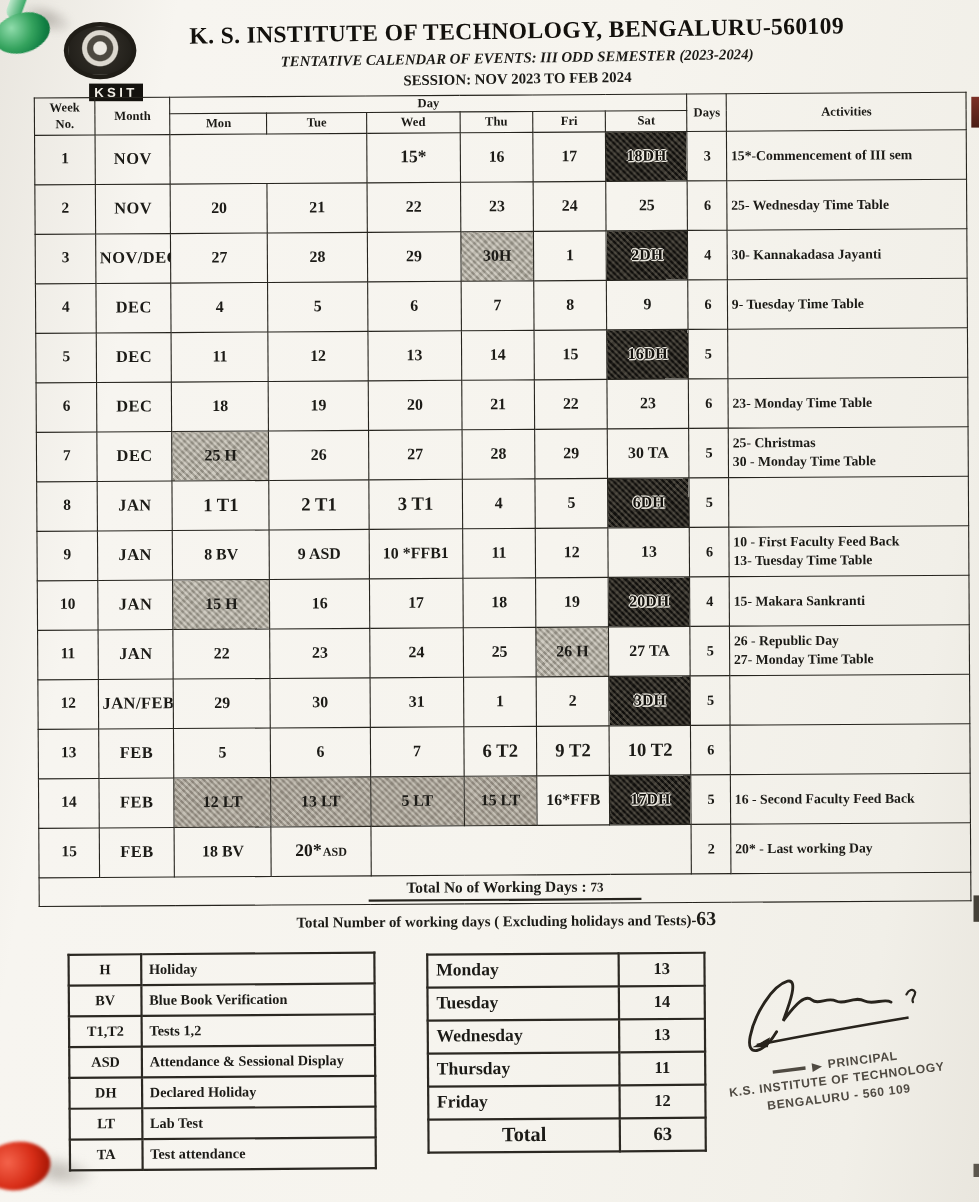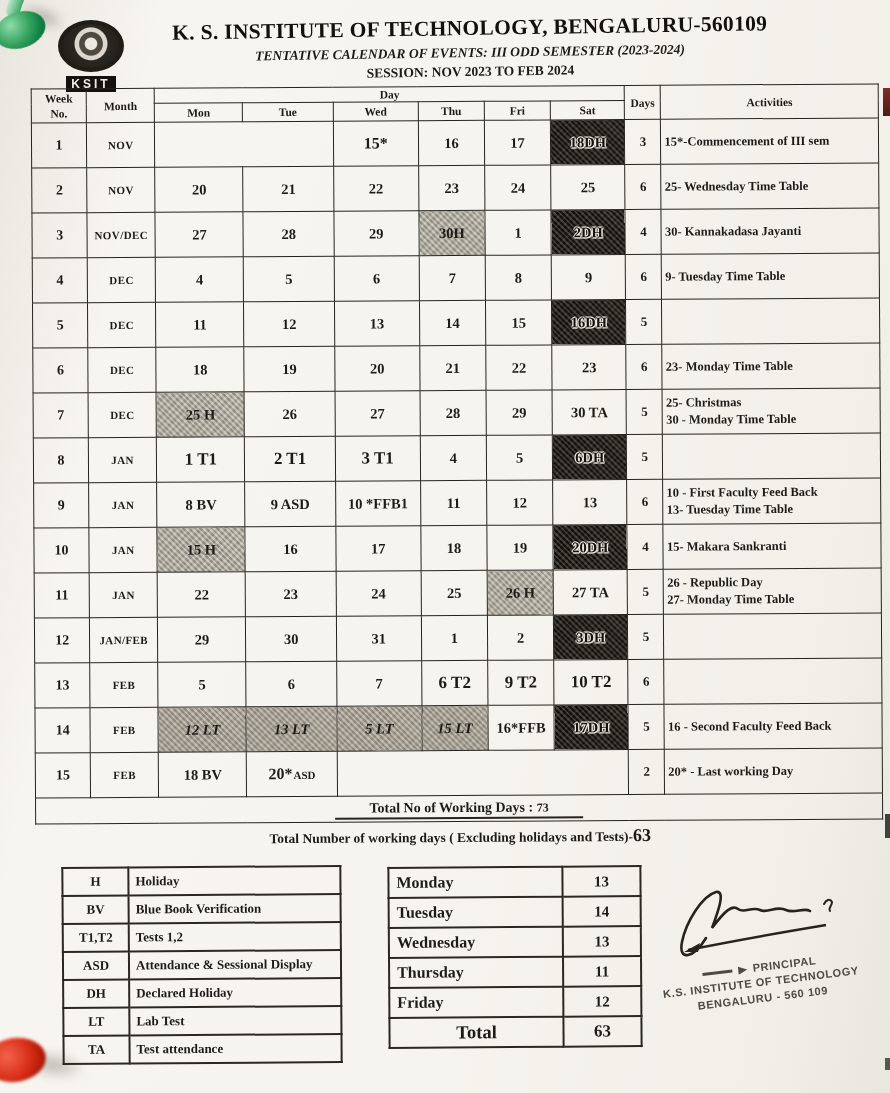--- a/index.html
+++ b/index.html
@@ -20,48 +20,48 @@
   .pin-red .shadow { position:absolute; left:34px; top:18px; width:70px; height:30px; border-radius:50%;
     background:radial-gradient(ellipse, rgba(150,144,136,.6), rgba(150,144,136,0) 70%); filter:blur(4px); transform:rotate(8deg);}
   .pin-red .head { position:absolute; left:0; top:6px; width:62px; height:44px; border-radius:50%;
     background:radial-gradient(circle at 38% 40%, #f4634b, #d72d17 50%, #a91705 80%); filter:blur(1.4px); transform:rotate(-8deg);}
   .edge-mark { position:absolute; pointer-events:none; }
   .edge1 { right:0; top:88px; width:7px; height:28px; background:linear-gradient(#7c3026,#4a1d15); }
   .edge2 { right:0; top:814px; width:5px; height:24px; background:#454138; }
   .edge3 { right:0; top:1058px; width:5px; height:12px; background:#5b564d; }
 
   
-  .logo { position:absolute; left:52px; top:20px; width:78px; text-align:center; }
+  .logo { position:absolute; left:52px; top:20px; width:78px; text-align:right; }
   .logo-emblem { width:58px; height:44px; margin:0 auto; border-radius:50%; border:4px solid #201d17;
     background: radial-gradient(circle at 50% 45%, #ece9e1 0 15%, #4d4940 18% 30%, #dcd8cf 33% 42%, #2b2822 45%, #1c1a15 100%); }
   .logo-text { display:inline-block; margin-top:4px; background:#14120e; color:#efece4;
     font-family:"Liberation Sans",sans-serif; font-weight:bold; font-size:12px; letter-spacing:3px; padding:1px 5px; }
   .titles { position:absolute; left:120px; top:16px; width:700px; text-align:center; transform:rotate(-0.9deg); }
   .title-main { font-size:21.5px; font-weight:bold; letter-spacing:.3px; color:#13110d; }
   .title-sub { font-size:13.5px; font-weight:bold; font-style:italic; margin-top:4px; }
   .title-session { font-size:13.5px; font-weight:bold; margin-top:3px; }
 
   
   .cal-wrap { position:absolute; left:33px; top:86px; width:850px; transform:rotate(-0.35deg); }
   table.cal { border-collapse:collapse; width:848px; table-layout:fixed; }
   .cal th, .cal td { border:1.8px solid #26241e; padding:2px 3px; overflow:hidden; }
   .cal thead th { font-weight:bold; font-size:11.5px; text-align:center; padding:1px 2px; }
   .th-week { white-space:pre-line; line-height:1.25; }
   .cal thead .dayname-row th { height:16px;margin-left:32px; }
   .cell-week { text-align:center; font-weight:bold; font-size:14px; }
-  .cell-month { text-align:center; font-weight:bold; font-size:11px; letter-spacing:.4px; }
+  .cell-month { text-align:center; font-weight:bold; font-size:15px; letter-spacing:.4px; }
   .cell-day { text-align:center; font-weight:bold; font-size:14.5px; height:40px; }
   .cell-big { font-size:16px; }
   .cell-t { font-size:17px; }
   .cell-h { background-color:#c7c3b9;
     background-image:repeating-linear-gradient(45deg, rgba(70,66,56,.28) 0 2px, rgba(215,211,201,.45) 2px 4px),
       repeating-linear-gradient(-45deg, rgba(90,86,74,.28) 0 3px, rgba(210,206,196,.35) 3px 6px); }
   .cell-lt { background-color:#bcb7ac;
     background-image:repeating-linear-gradient(45deg, rgba(75,70,58,.32) 0 2px, rgba(205,200,189,.4) 2px 4px),
-      repeating-linear-gradient(-45deg, rgba(110,96,90,.25) 0 3px, rgba(200,194,184,.35) 3px 6px);font-style:italic; }
+      repeating-linear-gradient(-45deg, rgba(110,96,90,.25) 0 3px, rgba(200,194,184,.35) 3px 6px); }
   .cell-dh { background-color:#34312a; color:#14120e;
     background-image:repeating-linear-gradient(45deg, rgba(0,0,0,.5) 0 2px, rgba(100,95,84,.45) 2px 4px),
       repeating-linear-gradient(-45deg, rgba(15,13,10,.55) 0 3px, rgba(80,75,66,.4) 3px 5px);
     text-shadow:-1.2px 0 #ece9e0, 1.2px 0 #ece9e0, 0 -1.2px #ece9e0, 0 1.2px #ece9e0, 1px 1px 0 #ece9e0; }
   .cell-days { text-align:center; font-weight:bold; font-size:13px; }
   .cell-act { font-size:12.5px; font-weight:bold; text-align:left; padding-left:6px; line-height:1.35; }
   .sub { font-size:11px; margin-left:1px; }
   .total-cell { text-align:center; height:20px; padding:2px 0 4px; }
   .total-underline { display:inline-block; border-bottom:2.2px solid #26241e; padding:0 34px 1px; font-weight:bold; font-size:14px; }
   .total-value { font-size:12px; }

